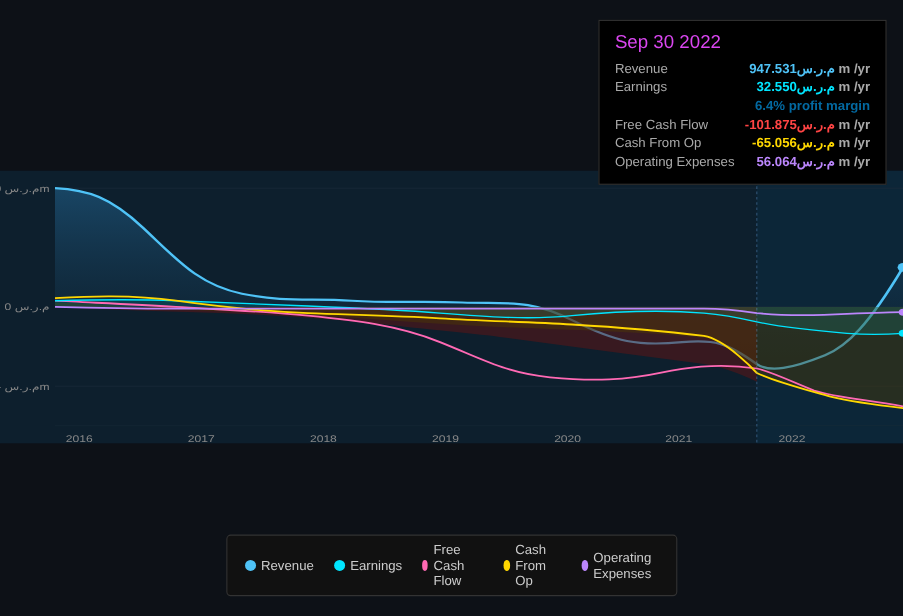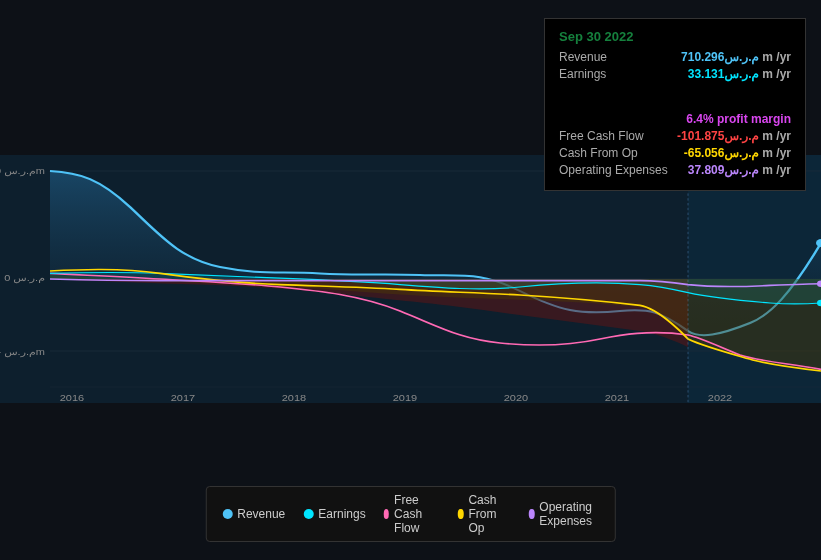--- a/index.html
+++ b/index.html
@@ -25,38 +25,38 @@
       position: absolute;
       top: 18px;
       right: 15px;
       background: #000;
       border: 1px solid #333;
       padding: 10px 14px;
       z-index: 10;
       min-width: 240px;
     }
     .tooltip-date {
-      color: #15803d;
-      font-size: 13px;
-      font-weight: bold;
+      color: #d946ef;
+      font-size: 17px;
+      font-weight: normal;
       margin-bottom: 6px;
     }
     .tooltip-row {
       display: flex;
       justify-content: space-between;
       align-items: baseline;
       font-size: 12px;
       margin-bottom: 3px;
       gap: 20px;
     }
     .tooltip-label { color: #aaa; }
     .tooltip-value { font-weight: bold; white-space: nowrap; }
     .val-blue { color: #4fc3f7; }
     .val-cyan { color: #00e5ff; }
-    .val-profit { color: #d946ef; margin-top: 28px; }
+    .val-profit { color: #0369a1; }
     .val-red { color: #ff4444; text-align: center; }
     .val-yellow { color: #ffd700; }
     .val-purple { color: #bb86fc; }
 
     
     .legend {
       position: absolute;
       bottom: 18px;
       left: 50%;
       transform: translateX(-50%);
@@ -88,27 +88,27 @@
 </head>
 <body>
 
 <div class="chart-container">
 
   <div class="tooltip-panel">
     <div class="tooltip-date">Sep 30 2022</div>
     <div class="tooltip-row">
       <span class="tooltip-label">Revenue</span>
       <span class="tooltip-value val-blue">
-        <span>710.296</span><span>م.ر.س</span><span style="color:#aaa"> <span>m /yr</span></span>
+        <span>947.531</span><span>م.ر.س</span><span style="color:#aaa"> <span>m /yr</span></span>
       </span>
     </div>
     <div class="tooltip-row">
       <span class="tooltip-label">Earnings</span>
       <span class="tooltip-value val-cyan">
-        <span>33.131</span><span>م.ر.س</span><span style="color:#aaa"> <span>m /yr</span></span>
+        <span>32.550</span><span>م.ر.س</span><span style="color:#aaa"> <span>m /yr</span></span>
       </span>
     </div>
     <div class="tooltip-row">
       <span class="tooltip-label"></span>
       <span class="tooltip-value val-profit">6.4% profit margin</span>
     </div>
     <div class="tooltip-row">
       <span class="tooltip-label">Free Cash Flow</span>
       <span class="tooltip-value val-red">
         <span>-101.875</span><span>م.ر.س</span><span style="color:#aaa"> <span>m /yr</span></span>
@@ -116,21 +116,21 @@
     </div>
     <div class="tooltip-row">
       <span class="tooltip-label">Cash From Op</span>
       <span class="tooltip-value val-yellow">
         <span>-65.056</span><span>م.ر.س</span><span style="color:#aaa"> <span>m /yr</span></span>
       </span>
     </div>
     <div class="tooltip-row">
       <span class="tooltip-label">Operating Expenses</span>
       <span class="tooltip-value val-purple">
-        <span>37.809</span><span>م.ر.س</span><span style="color:#aaa"> <span>m /yr</span></span>
+        <span>56.064</span><span>م.ر.س</span><span style="color:#aaa"> <span>m /yr</span></span>
       </span>
     </div>
   </div>
 
   <svg class="chart-svg" viewBox="0 0 821 400" preserveAspectRatio="none" style="position:absolute; top:155px; left:0; width:821px; height:320px;">
 
     <defs>
       <linearGradient id="revGrad" x1="0" y1="0" x2="0" y2="1">
         <stop offset="0%" stop-color="#1a4a6b" stop-opacity="0.9"></stop>
         <stop offset="100%" stop-color="#0d1f2d" stop-opacity="0.4"></stop>

